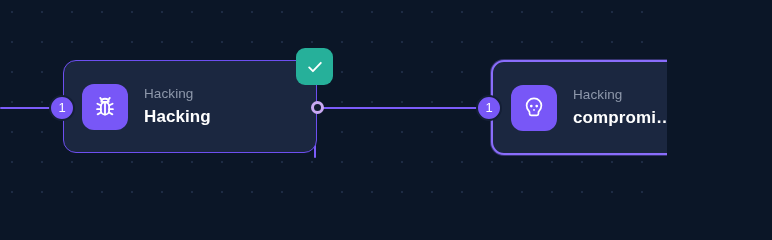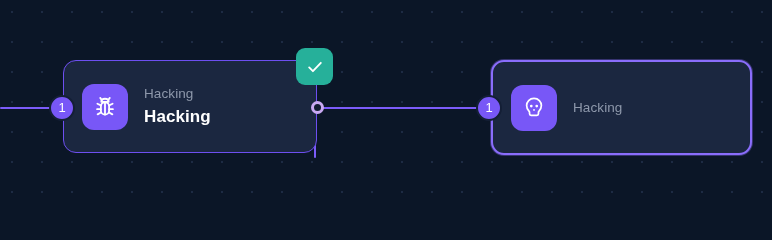--- a/index.html
+++ b/index.html
@@ -5,21 +5,21 @@
   html, body {
     margin: 0;
     padding: 0;
     background: #0b1627;
   }
   body {
     font-family: "Liberation Sans", sans-serif;
   }
   #canvas {
     position: relative;
-    width: 772px;
+    width: 667px;
     height: 221px;
     background-color: #0b1627;
     background-image: radial-gradient(circle at 1px 1px, #1d2b44 1.1px, transparent 1.2px);
     background-size: 30px 30px;
     background-position: 11px 11px;
     overflow: hidden;
   }
 
   
   .wire {
@@ -176,18 +176,19 @@
     <div class="node-icon">
       <svg width="26" height="26" viewBox="0 0 24 24" fill="none" stroke="#ffffff" stroke-width="1.6" stroke-linecap="round" stroke-linejoin="round">
         <path d="M12 3.2 C7.9 3.2 5.2 6.1 5.2 9.8 C5.2 12.1 6.2 13.6 7.2 14.6 C7.7 15.1 7.9 15.5 7.9 16.2 L7.9 17.4 C7.9 18.2 8.5 18.8 9.3 18.8 L14.7 18.8 C15.5 18.8 16.1 18.2 16.1 17.4 L16.1 16.2 C16.1 15.5 16.3 15.1 16.8 14.6 C17.8 13.6 18.8 12.1 18.8 9.8 C18.8 6.1 16.1 3.2 12 3.2 Z"></path>
         <circle cx="9.5" cy="10.2" r="1.25" fill="#ffffff" stroke="none"></circle>
         <circle cx="14.5" cy="10.2" r="1.25" fill="#ffffff" stroke="none"></circle>
         <circle cx="12" cy="13.8" r="0.85" fill="#ffffff" stroke="none"></circle>
       </svg>
     </div>
     <div class="node-text">
       <div class="node-subtitle">Hacking</div>
+      <div class="node-title">compromi…</div>
     </div>
   </div>
 
   <div class="count-badge" style="left:476px; top:95px;">1</div>
 
 </div>
 
 </body></html>

